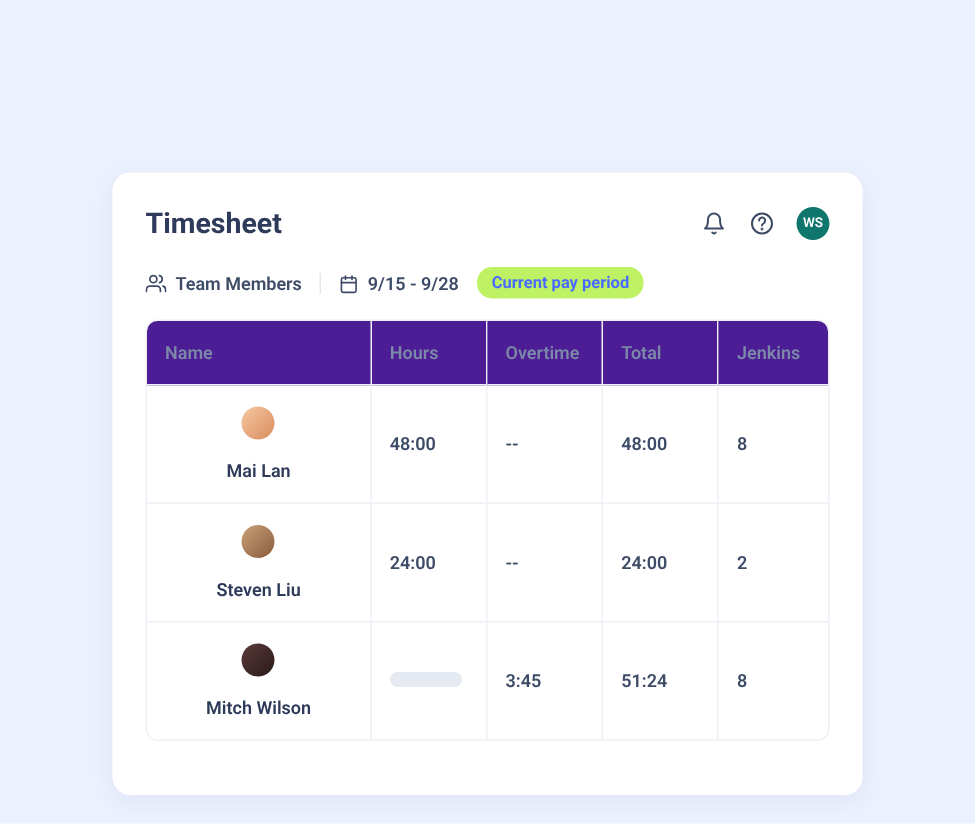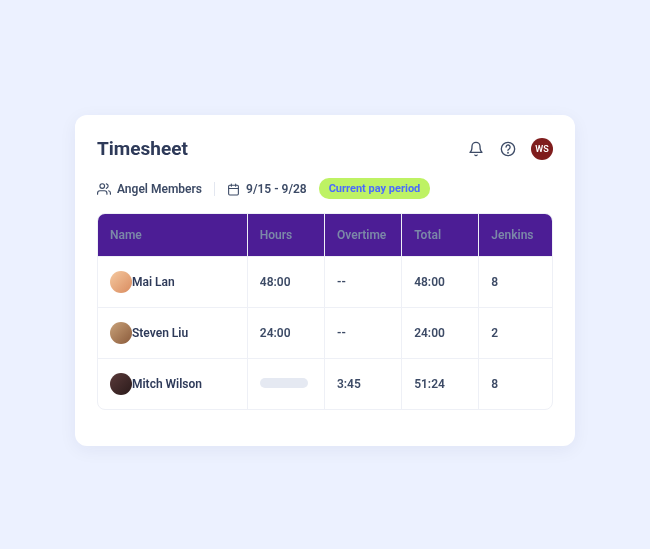--- a/index.html
+++ b/index.html
@@ -41,21 +41,21 @@
     display: inline-flex;
     align-items: center;
     justify-content: center;
     color: #3d4b66;
     cursor: pointer;
   }
   .avatar-badge {
     width: 22px;
     height: 22px;
     border-radius: 50%;
-    background: #7f1d1d;
+    background: #0f766e;
     color: #fff;
     font-size: 9px;
     font-weight: 600;
     display: inline-flex;
     align-items: center;
     justify-content: center;
     cursor: pointer;
   }
   .filters {
     display: flex;
@@ -112,22 +112,23 @@
   th:last-child, td:last-child { border-right: none; }
   tr:last-child td { border-bottom: none; }
   th {
     color: #7b88a8;
     font-weight: 600;
     background: #4c1d95;
   }
   .name-cell {
     display: flex;
     align-items: center;
-    gap: 0;
+    gap: 14px;
     color: #2e3a59;
+    flex-direction: column;
   }
   .avatar {
     width: 22px;
     height: 22px;
     border-radius: 50%;
     display: inline-block;
     flex-shrink: 0;
   }
   .skeleton {
     display: inline-block;
@@ -168,21 +169,21 @@
   </div>
 
   <div class="filters">
     <span class="label">
       <svg width="14" height="14" viewBox="0 0 24 24" fill="none" stroke="currentColor" stroke-width="2" stroke-linecap="round" stroke-linejoin="round">
           <path d="M17 21v-2a4 4 0 0 0-4-4H5a4 4 0 0 0-4 4v2"></path>
           <circle cx="9" cy="7" r="4"></circle>
           <path d="M23 21v-2a4 4 0 0 0-3-3.9"></path>
           <path d="M16 3.1a4 4 0 0 1 0 7.8"></path>
         </svg>
-      <span>Angel Members</span>
+      <span>Team Members</span>
     </span>
     <span class="divider"></span>
     <span class="date-range">
       <svg width="13" height="13" viewBox="0 0 24 24" fill="none" stroke="currentColor" stroke-width="2" stroke-linecap="round" stroke-linejoin="round">
           <rect x="3" y="4" width="18" height="18" rx="2"></rect>
           <line x1="16" y1="2" x2="16" y2="6"></line>
           <line x1="8" y1="2" x2="8" y2="6"></line>
           <line x1="3" y1="10" x2="21" y2="10"></line>
         </svg>
       <span>9/15 - 9/28</span>

